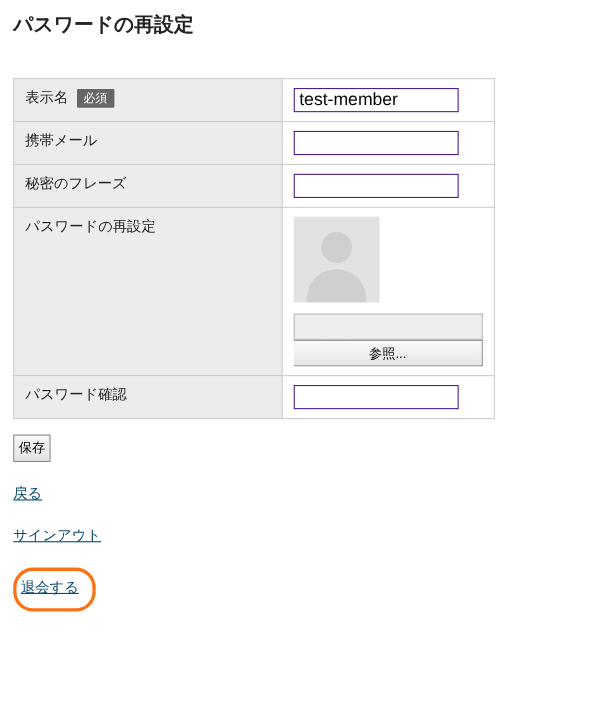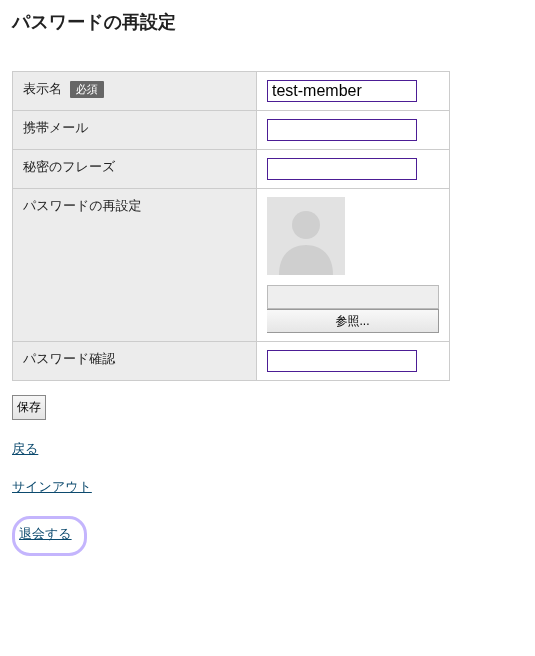--- a/index.html
+++ b/index.html
@@ -105,21 +105,21 @@
     .link-block {
       margin-bottom: 20px;
     }
     a.nav-link {
       color: #0c4a6e;
       text-decoration: underline;
       font-size: 13px;
     }
     .highlight-box {
       display: inline-block;
-      border: 3px solid #c4b5fd;
+      border: 3px solid #f97316;
       border-radius: 18px;
       padding: 6px 12px 10px 4px;
     }
     .email-masked {
       font-family: monospace;
       font-size: 12px;
       letter-spacing: 1px;
       color: #333;
     }
     .email-masked .dot-a { color:#1a6fd6; }

